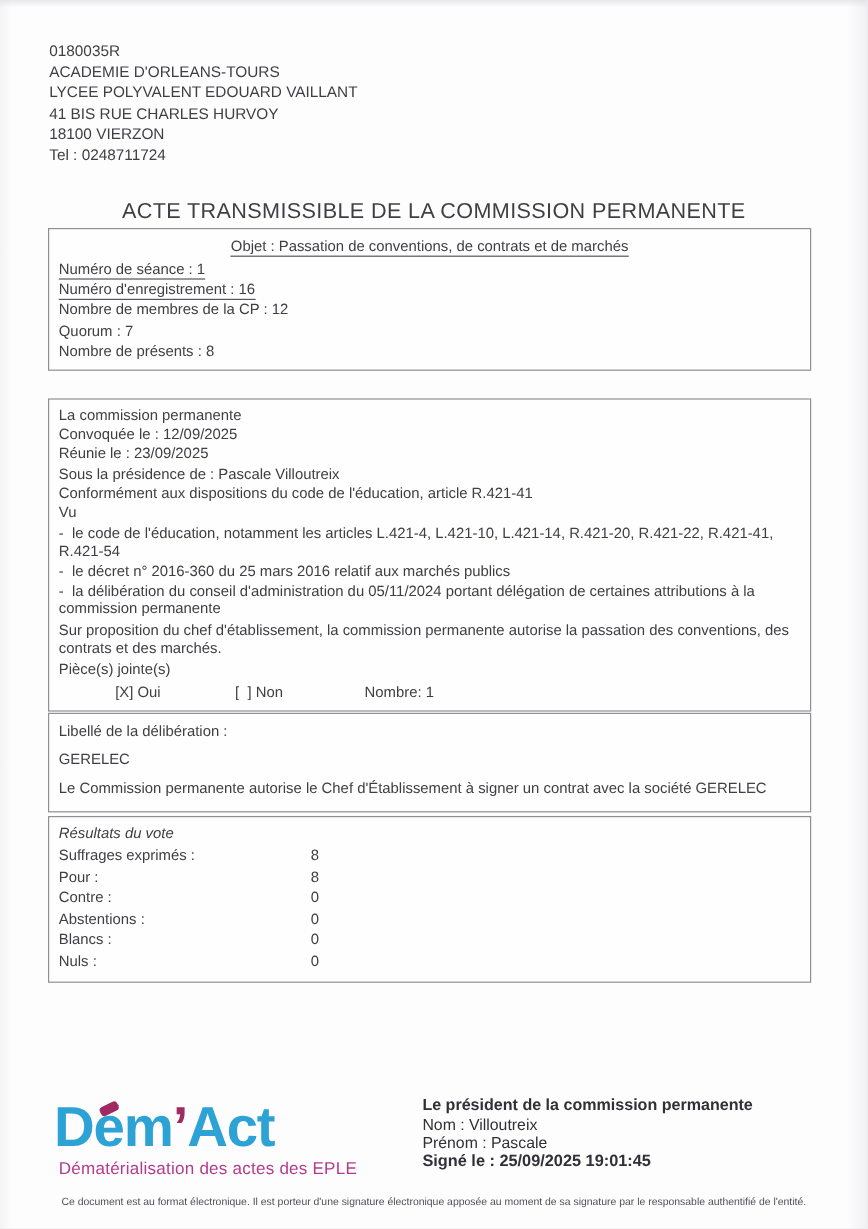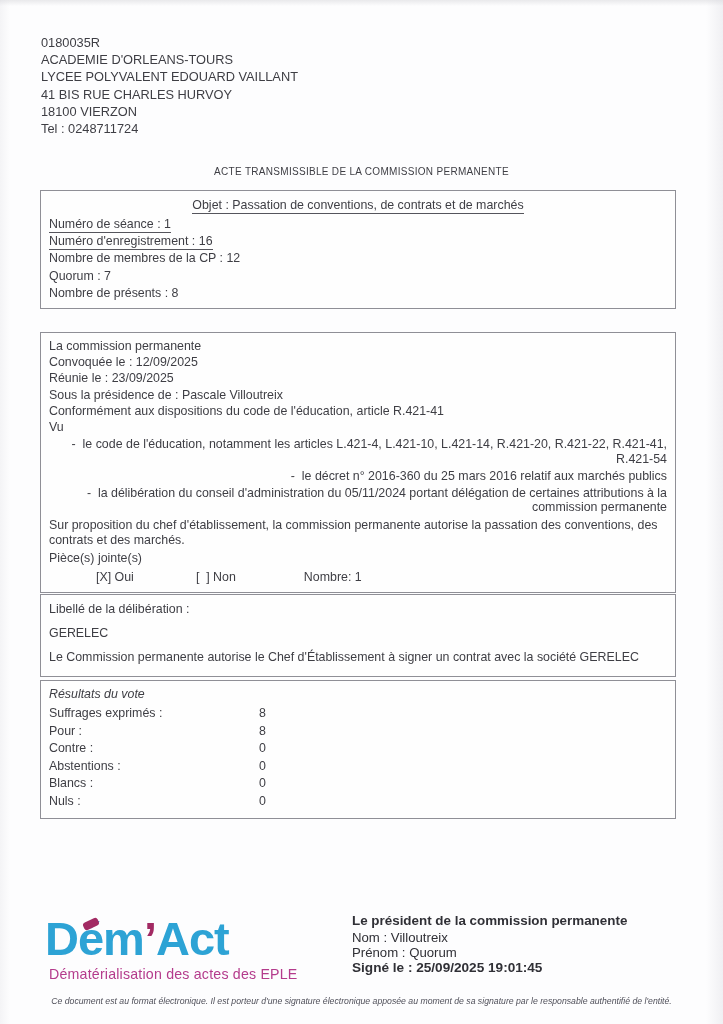--- a/index.html
+++ b/index.html
@@ -14,33 +14,33 @@
     color:#3e3e44;
   }
   .page::before{
     content:""; position:absolute; left:0; top:0; width:723px; height:6px;
     background:linear-gradient(180deg,#d8d8dc,rgba(255,255,255,0)); opacity:.55;
   }
   
   .letterhead { position:absolute; left:41px; top:34px; font-size:12.8px; line-height:21.5px; }
   
   .doc-title { position:absolute; left:0; top:166px; width:723px; text-align:center;
-    font-size:10px; letter-spacing:.3px; }
+    font-size:18px; letter-spacing:.3px; }
   
   .box { position:absolute; left:40px; width:636px; box-sizing:border-box;
     border:1px solid #8f8f96; background:rgba(255,255,255,.35); font-size:12.4px; }
   .box1 { top:190px; padding:5px 8px 6px 8px; }
   .box2 { top:332px; padding:5px 8px 7px 8px; }
   .box3 { top:594px; padding:6px 8px 9px 8px; }
   .box4 { top:680px; padding:5px 8px 7px 8px; }
   .line { line-height:17.2px; }
   .box2 .line { line-height:16.2px; }
   .u { border-bottom:1px solid #55555c; padding-bottom:1px; }
   .objet-line { text-align:center; line-height:18px; margin-bottom:2px; }
-  .vu-item { margin:2px 0 0 0; line-height:14.8px; white-space:pre-wrap;text-align:right; }
+  .vu-item { margin:2px 0 0 0; line-height:14.8px; white-space:pre-wrap; }
   .proposition { margin:3px 0 0 0; line-height:15px; }
   .pieces-label { margin-top:3px; line-height:15.5px; }
   .pieces-row { margin:2px 0 0 47px; line-height:16px; display:flex;gap:34px; }
   .pieces-row span { white-space:pre; }
   .gap-a { margin-left:28px; } .gap-b { margin-left:34px; }
   .sp { margin-top:7px; }
   .vote-title { line-height:17px; margin-bottom:2px;font-style:italic; }
   .vote-row { display:flex; line-height:17.6px; }
   .vote-label { width:210px; }
   
@@ -50,21 +50,21 @@
   .logo-apos { color:#a22a63; }
   .accent-cover { position:absolute; left:38px; top:6px; width:16px; height:8px;
     background:#a22a63; border-radius:3px; transform:rotate(-26deg); }
   .tagline { margin-top:2px; padding-left:4px; font-size:14.2px; letter-spacing:.2px; color:#b43b8c; }
   .signature { position:absolute; left:352px; top:912px; color:#303036; }
   .sig-role { font-weight:bold; font-size:13.4px; line-height:18px; }
   .sig-line { font-size:13.2px; line-height:15.2px; }
   .sig-line:first-of-type { margin-top:8px; }
   .sig-signed { font-weight:bold; font-size:13.6px; }
   .footnote { position:absolute; left:0; top:996px; width:723px; text-align:center;
-    font-size:8.7px; font-style:italic; color:#50505a; }
+    font-size:8.7px; color:#50505a; }
 </style>
 </head>
 <body>
 
 <div class="page">
 
   <header class="letterhead">
 
       <div class="line">0180035R</div>
 
@@ -174,19 +174,19 @@
     <span class="logo-main">
       <span>Dém</span><span class="logo-apos">’</span><span>Act</span>
       <span class="accent-cover"></span>
     </span>
     <div class="tagline">Dématérialisation des actes des EPLE</div>
   </div>
 
   <div class="signature">
     <div class="sig-role">Le président de la commission permanente</div>
     <div class="sig-line">Nom : Villoutreix</div>
-    <div class="sig-line">Prénom : Quorum</div>
+    <div class="sig-line">Prénom : Pascale</div>
     <div class="sig-line sig-signed">Signé le : 25/09/2025 19:01:45</div>
   </div>
 
   <div class="footnote">Ce document est au format électronique. Il est porteur d'une signature électronique apposée au moment de sa signature par le responsable authentifié de l'entité.</div>
 
 </div>
 
 </body></html>

